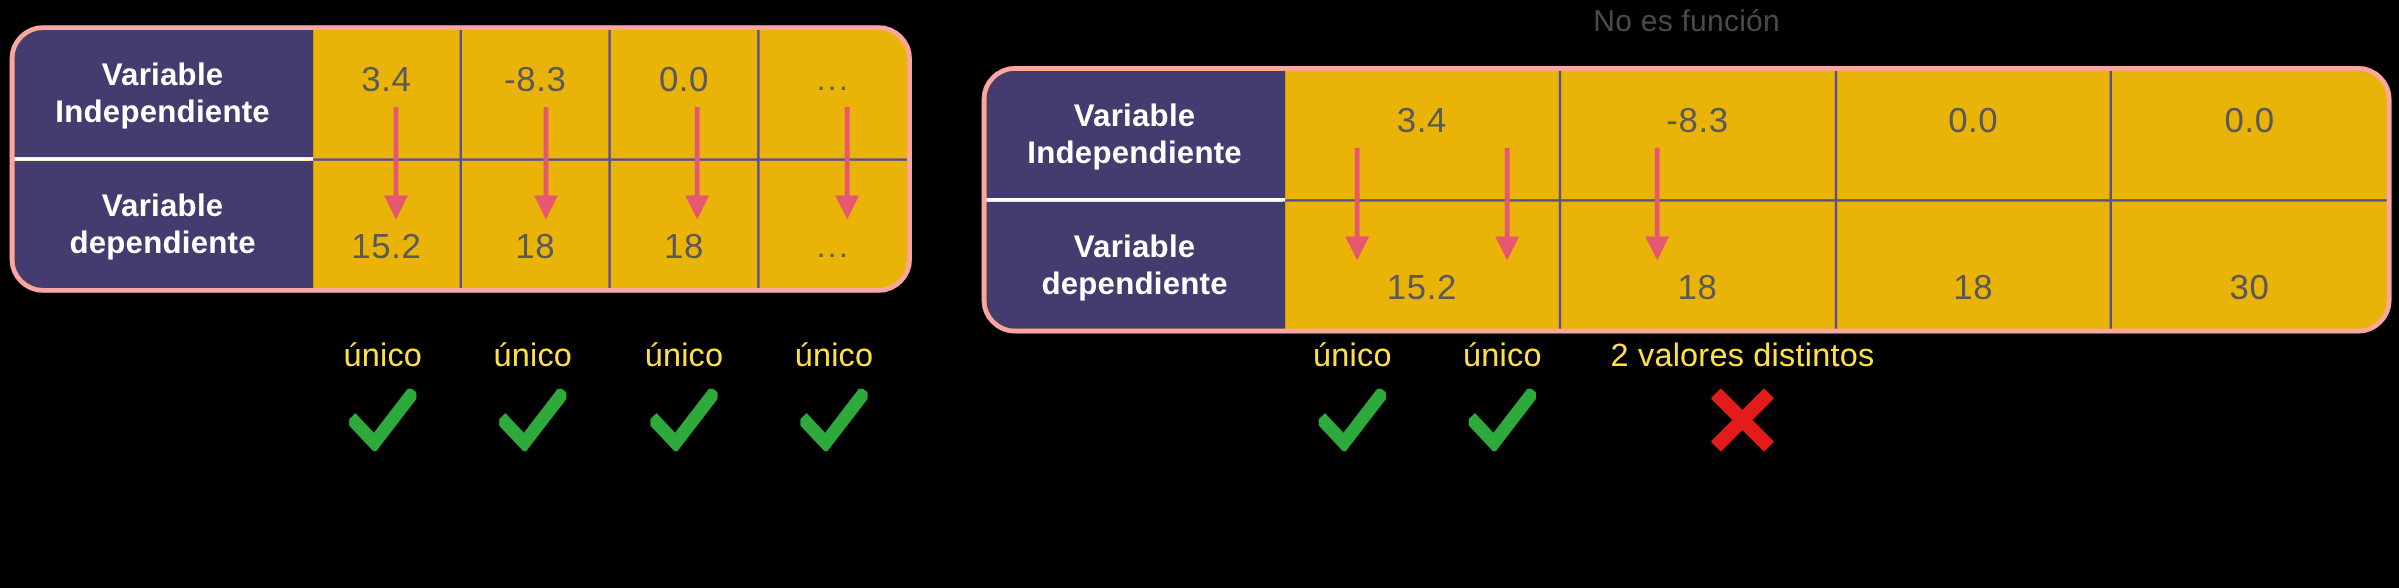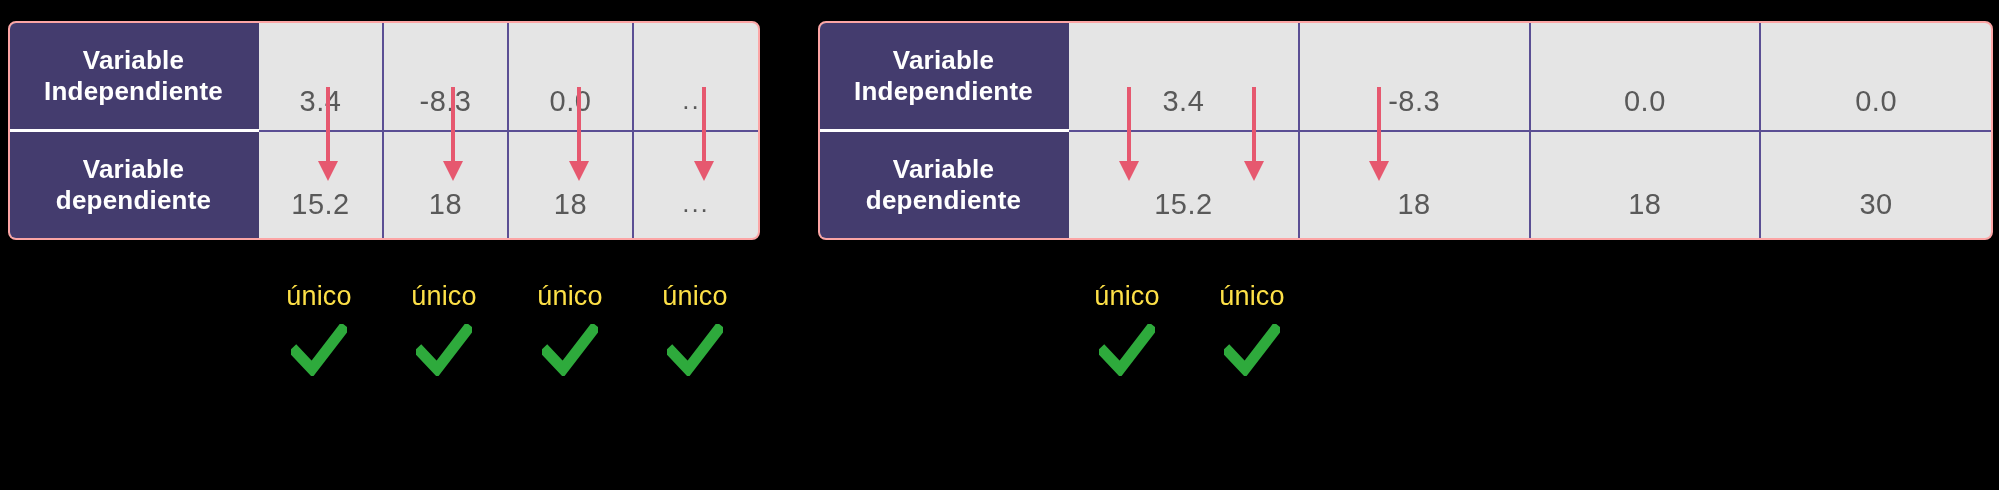--- a/index.html
+++ b/index.html
@@ -41,23 +41,23 @@
     padding-top: 6px;
     height: 34px;
     box-sizing: border-box;
     white-space: nowrap;
   }
 
   
   .table-wrap {
     position: relative;
     margin-top: 21px;
-    border: 2px solid #fca5a5;
-    border-radius: 8px;
-    background: #e5e5e5;
+    border: 4px solid #fca5a5;
+    border-radius: 28px;
+    background: #eab308;
     box-sizing: border-box;
     overflow: hidden;
   }
 
   .tbl {
     border-collapse: collapse;
     width: 100%;
     table-layout: fixed;
   }
   .tbl td {
@@ -93,21 +93,21 @@
     font-size: 29px;
     font-weight: 400;
     letter-spacing: 0.5px;
   }
   .valcell .val {
     position: absolute;
     left: 0;
     right: 0;
     text-align: center;
   }
-  tr.row-indep .valcell .val { top: 26px; margin-top: 36px; }
+  tr.row-indep .valcell .val { top: 26px; }
   tr.row-dep   .valcell .val { top: 56px; text-align: center; }
 
   .dots {
     letter-spacing: 2px;
     font-size: 26px;
     color: #595959;
   }
 
   
   .arrow-layer {
@@ -259,20 +259,21 @@
           <svg width="56" height="52" viewBox="0 0 56 52">
               <polyline points="5,28 21,45 51,6" fill="none" stroke="#2eaa3c" stroke-width="11" stroke-linecap="square" stroke-linejoin="miter"></polyline>
             </svg>
         </div>
       </div>
     </div>
   </div>
 
   <div class="panel right">
 
+    <div class="panel-title">No es función</div>
 
     <div class="table-wrap">
       <table class="tbl">
         <tbody>
             <tr class="row-indep">
           <td class="rowlabel" style="width:247px;">
             <span>Variable</span><br>
             <span>Independiente</span>
           </td>
           <td class="valcell">
@@ -341,16 +342,25 @@
         </div>
       </div>
       <div class="note" style="left:371px; width:126px;">
         <div class="note-label">único</div>
         <div class="note-mark">
           <svg width="56" height="52" viewBox="0 0 56 52">
               <polyline points="5,28 21,45 51,6" fill="none" stroke="#2eaa3c" stroke-width="11" stroke-linecap="square" stroke-linejoin="miter"></polyline>
             </svg>
         </div>
       </div>
+      <div class="note" style="left:466px; width:336px;">
+        <div class="note-label">2 valores distintos</div>
+        <div class="note-mark">
+          <svg width="52" height="52" viewBox="0 0 52 52">
+              <line x1="8" y1="8" x2="44" y2="44" stroke="#e41b1b" stroke-width="12" stroke-linecap="square"></line>
+              <line x1="44" y1="8" x2="8" y2="44" stroke="#e41b1b" stroke-width="12" stroke-linecap="square"></line>
+            </svg>
+        </div>
+      </div>
     </div>
   </div>
 
 </div>
 
 </body></html>

